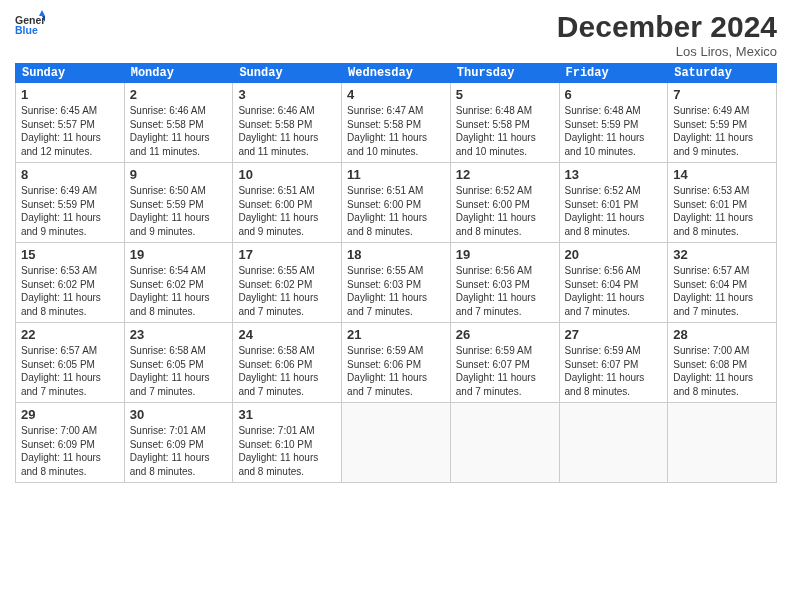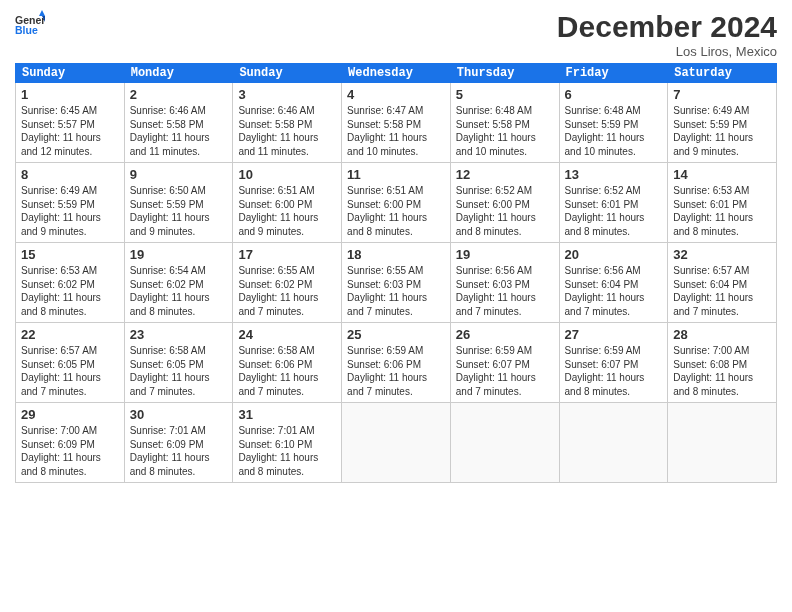--- a/index.html
+++ b/index.html
@@ -211,21 +211,21 @@
         </td>
         <td>
           <span class="day-num">23</span>
           <span class="cell-text">Sunrise: 6:58 AM<br>Sunset: 6:05 PM<br>Daylight: 11 hours and 7 minutes.</span>
         </td>
         <td>
           <span class="day-num">24</span>
           <span class="cell-text">Sunrise: 6:58 AM<br>Sunset: 6:06 PM<br>Daylight: 11 hours and 7 minutes.</span>
         </td>
         <td>
-          <span class="day-num">25</span>
+          <span class="day-num">21</span>
           <span class="cell-text">Sunrise: 6:59 AM<br>Sunset: 6:06 PM<br>Daylight: 11 hours and 7 minutes.</span>
         </td>
         <td>
           <span class="day-num">26</span>
           <span class="cell-text">Sunrise: 6:59 AM<br>Sunset: 6:07 PM<br>Daylight: 11 hours and 7 minutes.</span>
         </td>
         <td>
           <span class="day-num">27</span>
           <span class="cell-text">Sunrise: 6:59 AM<br>Sunset: 6:07 PM<br>Daylight: 11 hours and 8 minutes.</span>
         </td>

